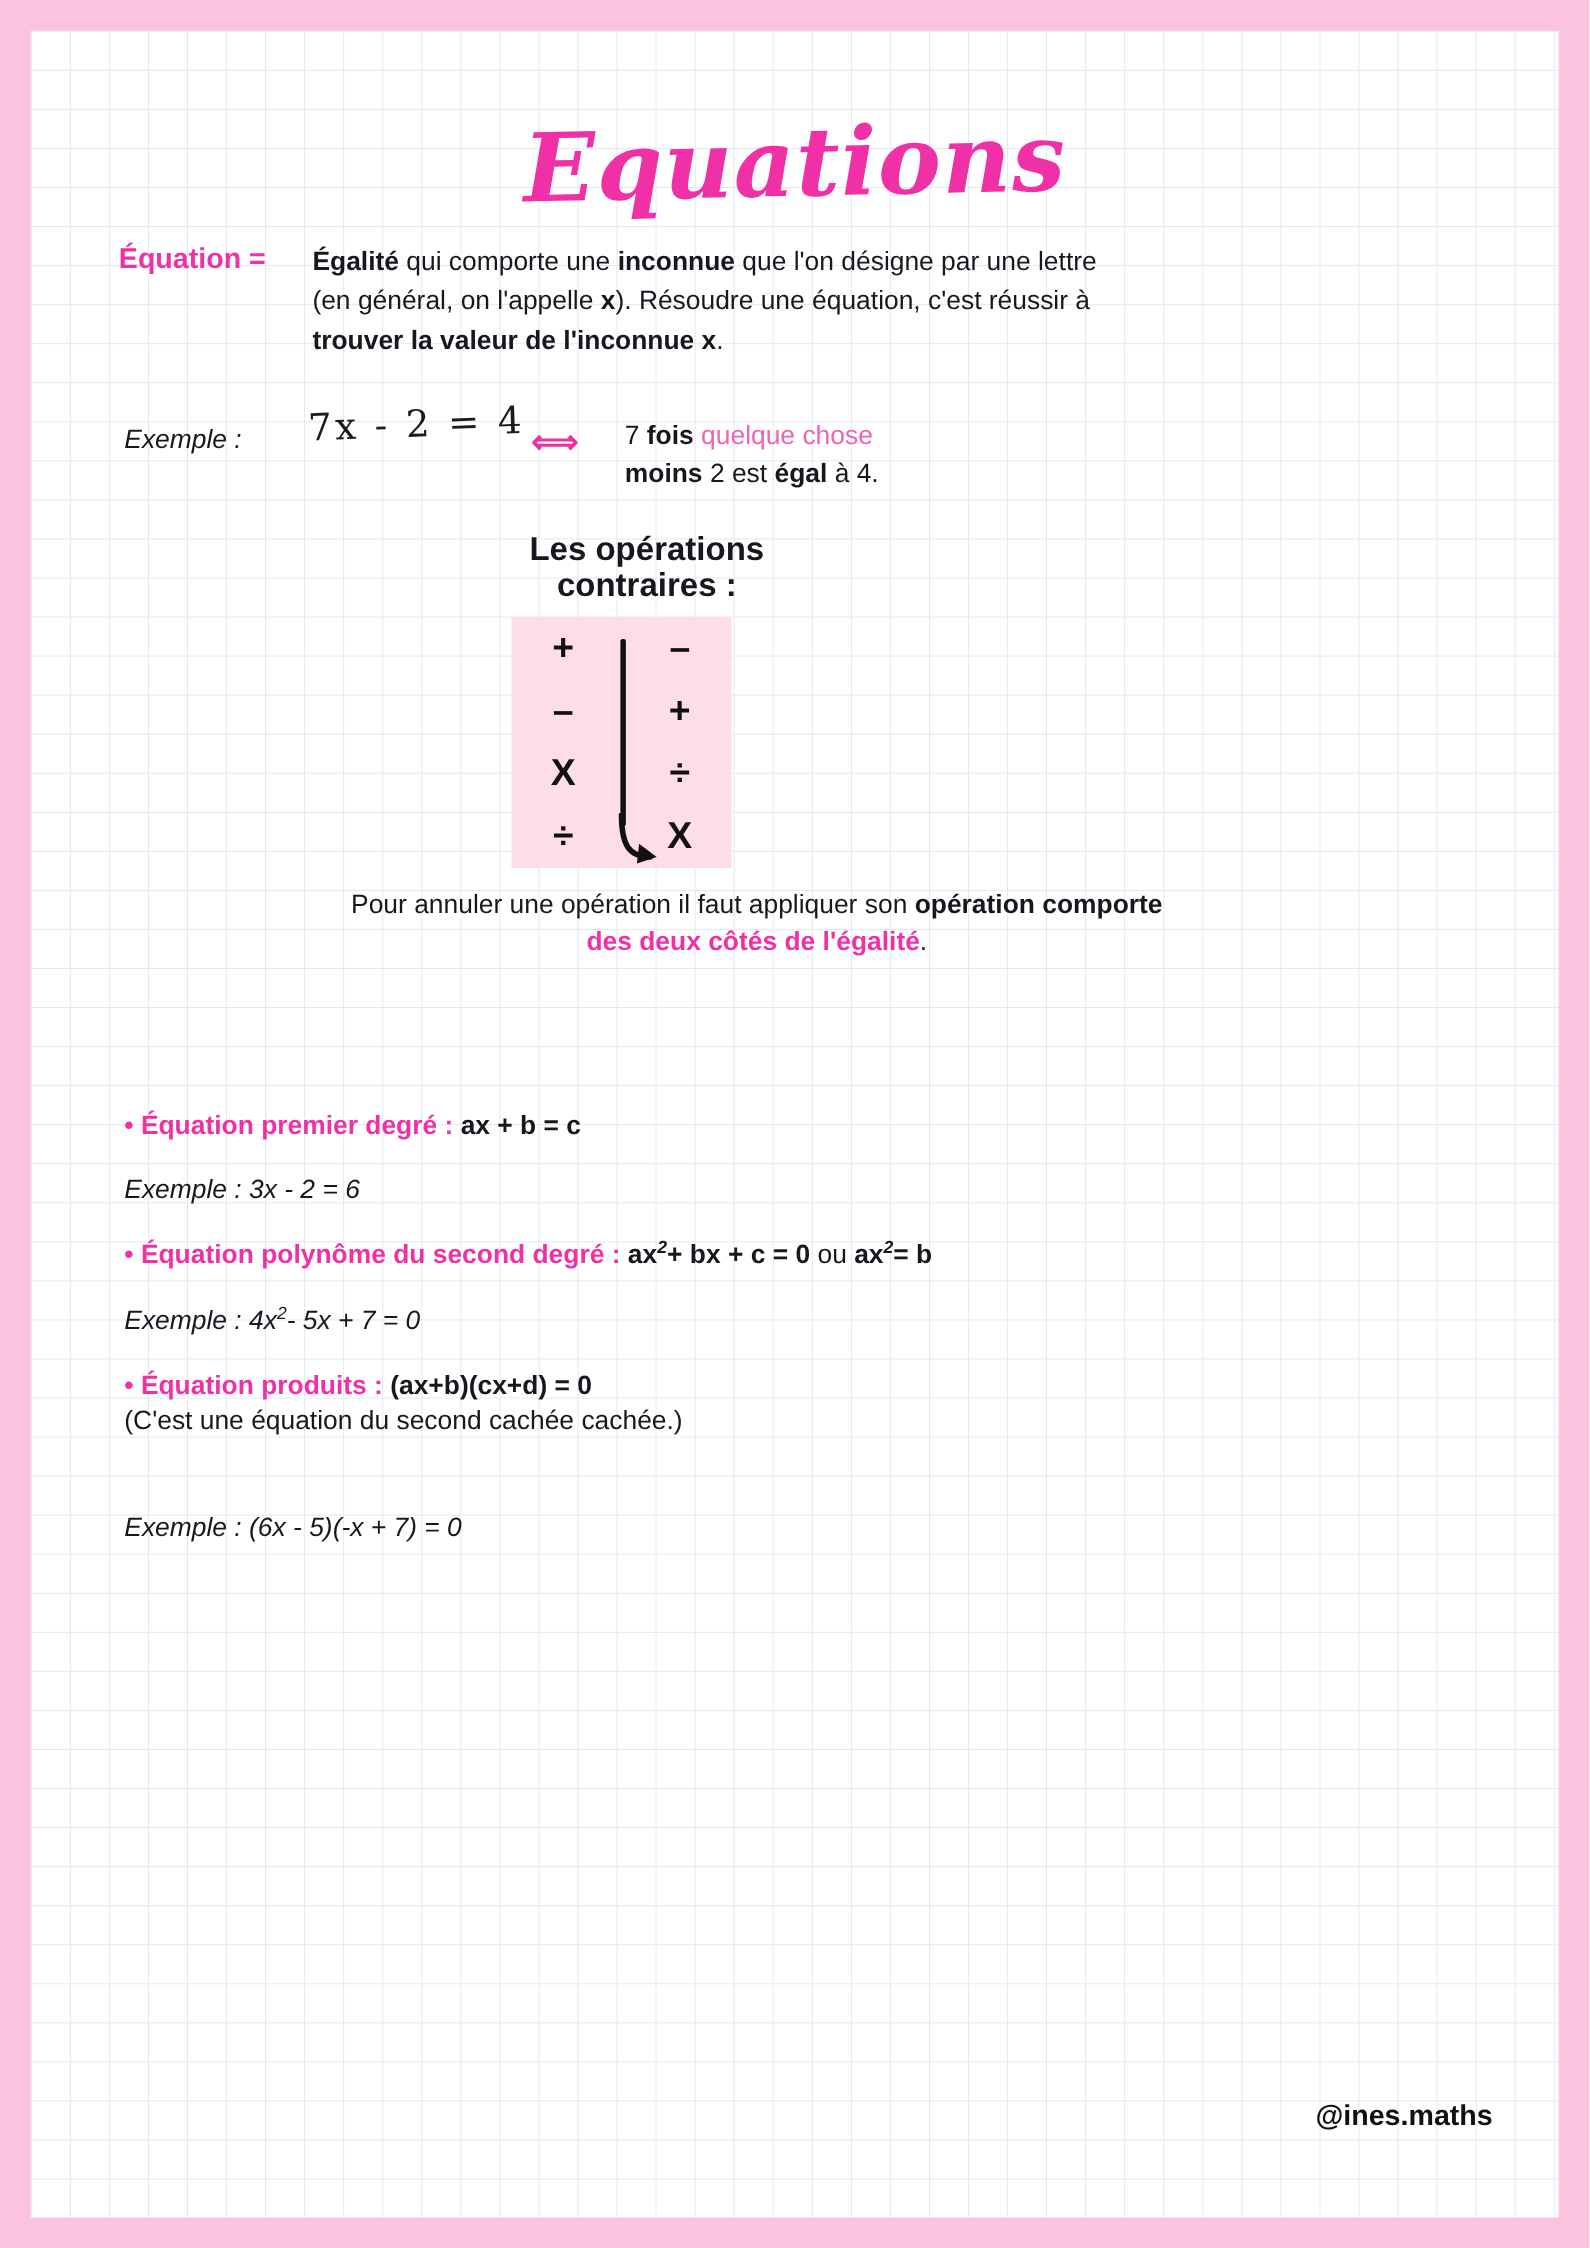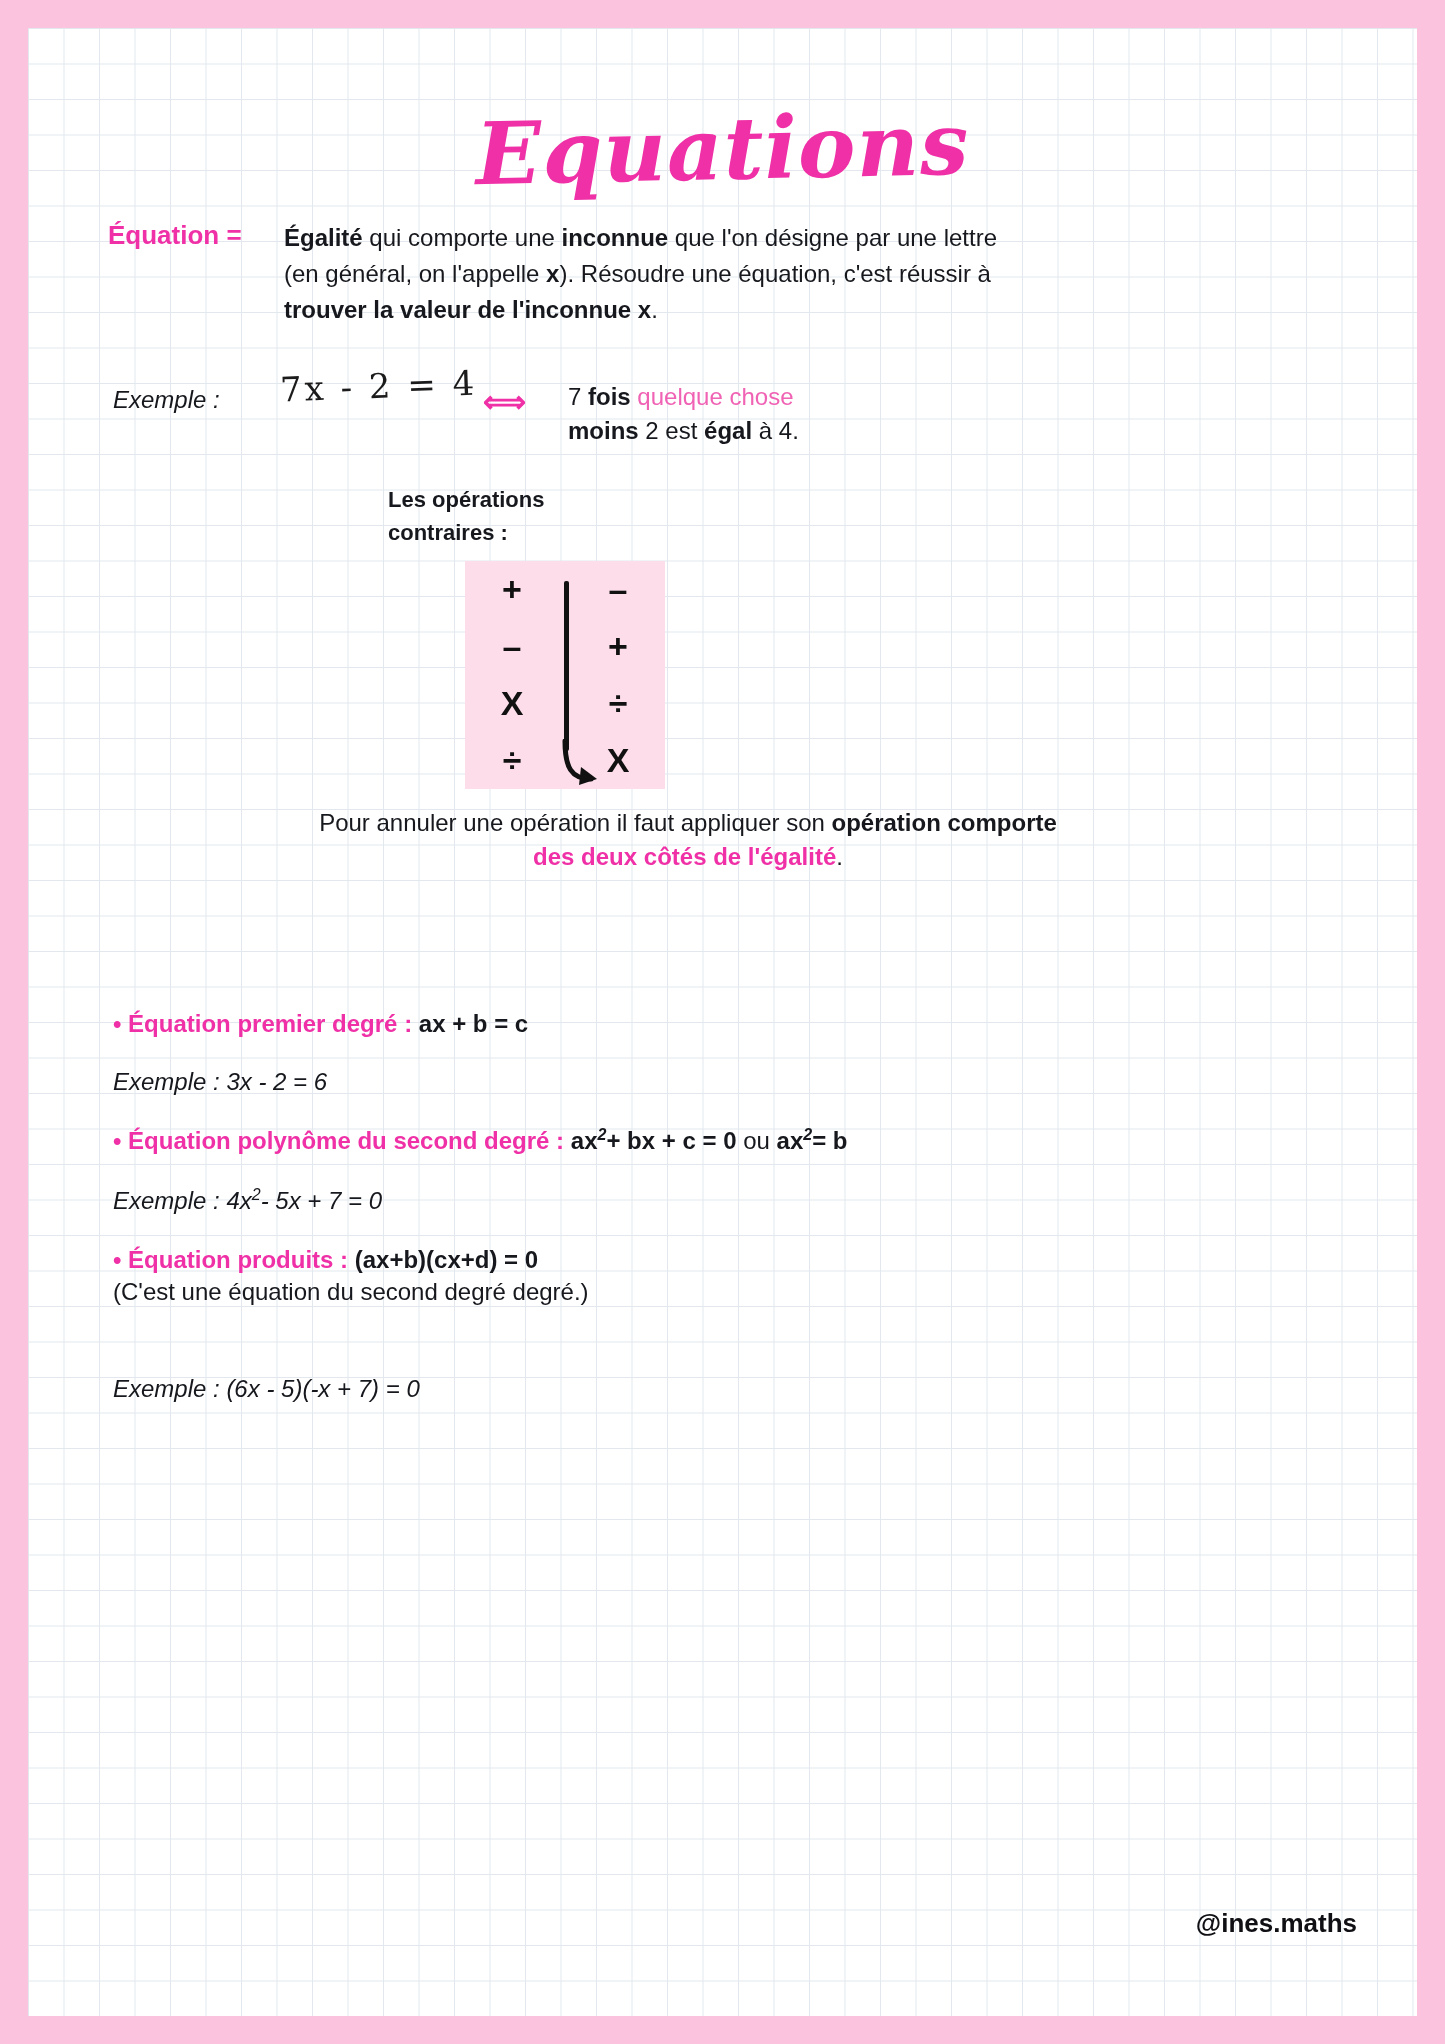--- a/index.html
+++ b/index.html
@@ -110,22 +110,22 @@
   }
   .ex-right .pink { color: #f062b4; }
   .ex-right b { font-weight: bold; }
 
   
   .ops-title {
     position: absolute;
     left: 360px;
     top: 455px;
     width: 400px;
-    text-align: left;
-    font-size: 22px;
+    text-align: center;
+    font-size: 30px;
     font-weight: bold;
     line-height: 33px;
     color: #16181d;
   }
   .ops-box {
     position: absolute;
     left: 437px;
     top: 533px;
     width: 200px;
     height: 228px;
@@ -280,19 +280,19 @@
     <div class="row r3">
       <span class="pinkb">• Équation polynôme du second degré :</span><b> ax</b><b class="sup">2</b><b>+ bx + c = 0 </b><span>ou</span><b> ax</b><b class="sup">2</b><b>= b</b>
     </div>
     <div class="row r4 italic">
       <span>Exemple : 4x</span><span class="sup">2</span><span>- 5x + 7 = 0</span>
     </div>
 
     <div class="row r5">
       <span class="pinkb">• Équation produits :</span><b> (ax+b)(cx+d) = 0</b>
     </div>
-    <div class="row r5b">(C'est une équation du second degré degré.)</div>
+    <div class="row r5b">(C'est une équation du second cachée cachée.)</div>
     <div class="row r6 italic">Exemple : (6x - 5)(-x + 7) = 0</div>
 
     <div class="footer">@ines.maths</div>
 
   </div>
 </div>
 
 </body></html>

